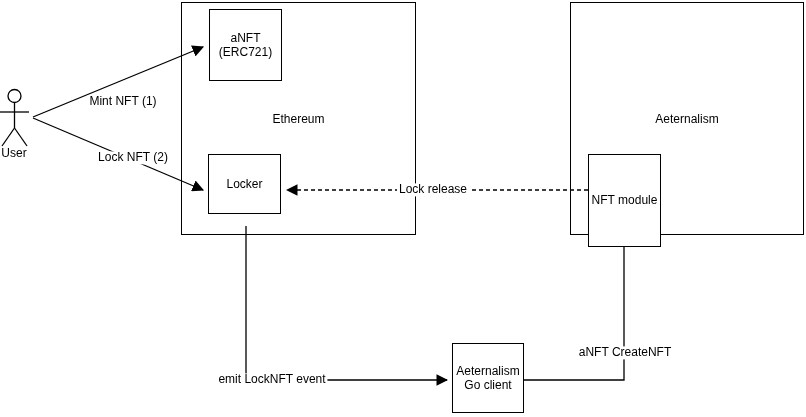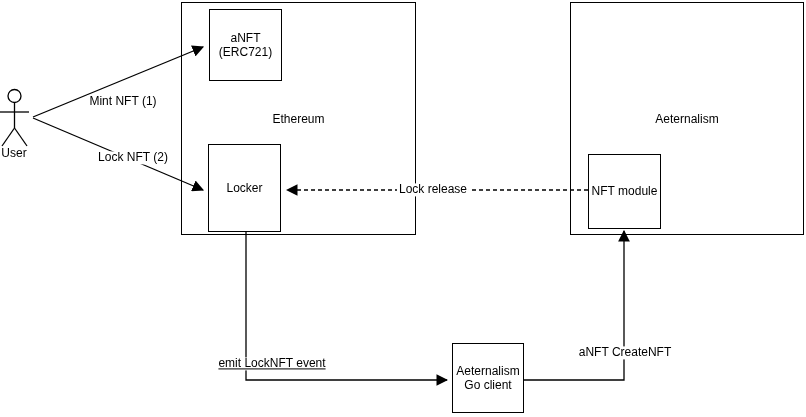--- a/index.html
+++ b/index.html
@@ -92,32 +92,32 @@
     <span class="container-label">Ethereum</span>
   </div>
 
   <div class="container-box" style="left:570px; top:2px; width:234px; height:233px;">
     <span class="container-label">Aeternalism</span>
   </div>
 
   <div class="node" style="left:209px; top:9px; width:73px; height:72px;">aNFT
 (ERC721)</div>
 
-  <div class="node" style="left:208px; top:144px; width:73px; height:88px;">Locker</div>
+  <div class="node" style="left:208px; top:154px; width:73px; height:60px;">Locker</div>
 
-  <div class="node" style="left:588px; top:154px; width:73px; height:75px;">NFT module</div>
+  <div class="node" style="left:588px; top:154px; width:73px; height:93px;">NFT module</div>
 
   <div class="node" style="left:452px; top:343px; width:72px; height:70px;">Aeternalism
 Go client</div>
 
   <span class="actor-label" style="left:14px; top:146px;">User</span>
 
   <span class="edge-label" style="left:123px; top:82px;margin-top:20px;">Mint NFT (1)</span>
 
   <span class="edge-label" style="left:133px; top:158px;">Lock NFT (2)</span>
 
   <span class="edge-label" style="left:433px; top:190px;">Lock release</span>
 
-  <span class="edge-label" style="left:272px; top:364px;text-decoration:underline;">emit LockNFT event</span>
+  <span class="edge-label" style="left:272px; top:380px;">emit LockNFT event</span>
 
   <span class="edge-label" style="left:625px; top:353px;">aNFT CreateNFT</span>
 
 </div>
 
 </body></html>

